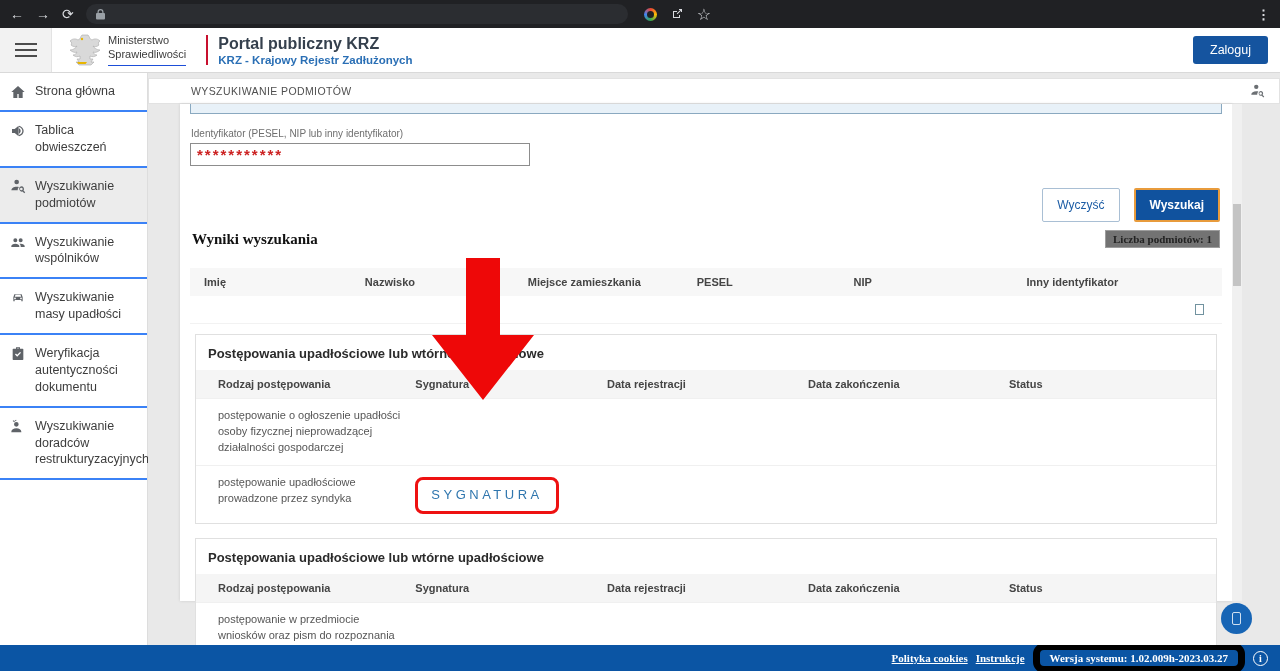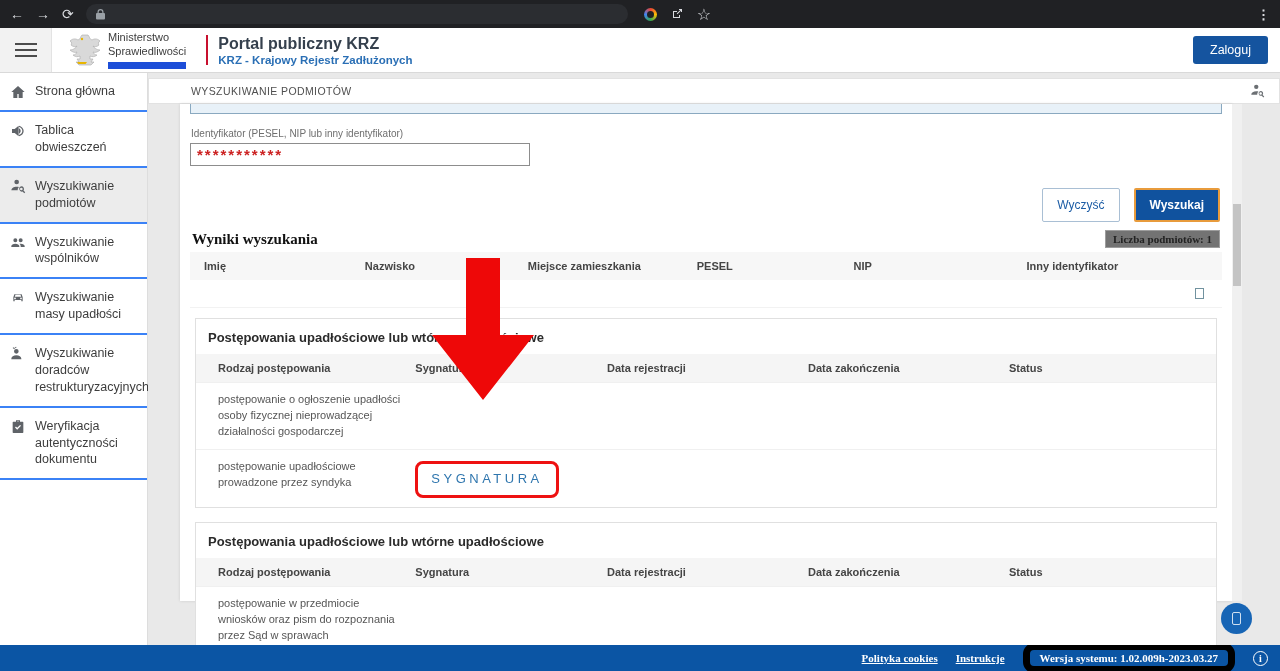--- a/index.html
+++ b/index.html
@@ -18,21 +18,21 @@
   .kebab { color:#dadce0; font-size:13px; margin-left:auto; font-weight:bold; }
   .chrome-spacer { flex:1; }
 
   
   .app-header { height:45px; background:#ffffff; display:flex; align-items:stretch; border-bottom:1px solid #d9d9d9; }
   .hamburger-zone { width:52px; background:#f2f2f2; display:flex; align-items:center; justify-content:center; border-right:1px solid #e3e3e3; }
   .hamburger { width:22px; }
   .hamburger div { height:2px; background:#4c4c4c; margin:4px 0; }
   .logo-block { display:flex; align-items:center; gap:8px; padding:0 10px 0 12px; position:relative; }
   .eagle { width:36px; height:36px; }
-  .ministry-name { font-size:11px; color:#3c3c3c; line-height:1.25; padding-bottom:4px; border-bottom:7px solid #1d4ed8; }
+  .ministry-name { font-size:11px; color:#3c3c3c; line-height:1.25; padding-bottom:4px; border-bottom:1px solid #1d4ed8; }
   .red-divider { width:2px; background:#c8102e; margin:7px 10px; }
   .titles { display:flex; flex-direction:column; justify-content:center; }
   .portal-title { font-size:16px; font-weight:bold; color:#35404d; }
   .portal-subtitle { font-size:11.5px; font-weight:bold; color:#2a6fb5; margin-top:1px; }
   .header-spacer { flex:1; }
   .login-btn { align-self:center; margin-right:12px; background:#15549f; color:#fff; font-size:12.5px; border:none; padding:7px 17px; border-radius:3px; cursor:pointer; }
 
   
   .app-body { display:flex; height:572px; }
   .sidebar { width:148px; background:#ffffff; border-right:1px solid #ddd; }
@@ -47,21 +47,21 @@
   .title-ico { width:15px; height:15px; fill:#6b6f73; }
 
   
   .panel { position:absolute; left:32px; width:1052px; top:31px; height:497px; background:#fff; box-shadow:0 0 3px rgba(0,0,0,.12); padding:0 10px; }
   .cutoff-input { height:10px; margin:0 0 14px 0; background:#e8f1f8; border:1px solid #8aa9c0; border-top:none; }
   .field-label { font-size:10px; color:#6e6e6e; margin:2px 0 4px 1px; }
   .id-input { width:340px; height:23px; border:1px solid #8d8d8d; color:#cc2222; font-weight:bold; font-size:15px; letter-spacing:2px; padding:0 6px; font-family:"Liberation Sans",sans-serif; }
   .btn-row { display:flex; justify-content:flex-end; gap:14px; margin:22px 2px 8px 0; }
   .btn-clear { background:#fff; border:1px solid #a9bfd4; color:#1c5ca5; font-size:12px; padding:5px 14px; border-radius:2px; cursor:pointer; }
   .btn-search { background:#10529e; border:2px solid #e89b3c; color:#fff; font-size:12px; font-weight:bold; padding:8px 14px; border-radius:2px; cursor:pointer; }
-  .results-head-row { display:flex; align-items:flex-end; justify-content:space-between; margin:4px 2px 4px 2px; }
+  .results-head-row { display:flex; align-items:flex-end; justify-content:space-between; margin:4px 2px 20px 2px; }
   .results-heading { font-family:"Liberation Serif", serif; font-weight:bold; font-size:15px; color:#111; }
   .count-badge { font-family:"Liberation Serif", serif; font-weight:bold; font-size:11px; color:#222; border:1px solid #9d9d9d; padding:2px 7px; background:#737373; }
 
   .res-table-head { display:grid; grid-template-columns:15.8% 16% 16.6% 15.4% 17% 19.2%; background:#f7f7f7; padding:8px 0 8px 14px; font-size:11px; font-weight:bold; color:#454545; }
   .res-empty-row { height:28px; position:relative; border-bottom:1px solid #f2f2f2; }
   .row-checkbox { position:absolute; right:18px; top:8px; width:9px; height:11px; border:1px solid #71929f; background:#fff; }
 
   .case-card { border:1px solid #e0e0e0; margin:10px 5px 14px 5px; background:#fff; }
   .case-card h3 { font-size:13px; font-weight:bold; color:#2b2b2b; padding:11px 12px 9px 12px; }
   .case-grid { display:grid; grid-template-columns:21.5% 18.8% 19.7% 19.7% 20.3%; }
@@ -74,21 +74,21 @@
   .syg-box { display:inline-block; border:3px solid #ee1111; border-radius:8px; padding:6px 13px; color:#2f76ae; font-size:13px; letter-spacing:3.5px; font-weight:normal; margin-top:2px; background:#fff; }
 
   
   .arrow-overlay { position:absolute; left:0; top:0; pointer-events:none; }
   .fab { position:absolute; right:28px; bottom:11px; width:31px; height:31px; border-radius:50%; background:#1765b5; border:none; cursor:pointer; display:flex; align-items:center; justify-content:center; }
   .fab-glyph { width:9px; height:13px; border:1.5px solid #cfe0f0; border-radius:2px; }
   .scroll-track { position:absolute; left:1084px; top:31px; height:497px; width:10px; background:#f0f0f0; }
   .scroll-thumb { position:absolute; left:1px; top:100px; width:8px; height:82px; background:#c4c4c4; }
 
   
-  .app-footer { height:26px; background:#0b55a4; display:flex; align-items:center; justify-content:flex-end; gap:18px; padding:0 12px; }
+  .app-footer { height:26px; background:#0b55a4; display:flex; align-items:center; justify-content:flex-end; gap:8px; padding:0 12px; }
   .foot-link { color:#fff; font-family:"Liberation Serif", serif; font-weight:bold; font-size:11px; text-decoration:underline; cursor:pointer; }
   .version-pill { color:#fff; font-family:"Liberation Serif", serif; font-weight:bold; font-size:11px; border:7px solid #000000; border-radius:11px; padding:2px 10px; }
   .info-circle { width:15px; height:15px; border:1.5px solid #fff; border-radius:50%; color:#fff; font-size:10px; font-weight:bold; display:flex; align-items:center; justify-content:center; font-family:"Liberation Serif", serif; }
 </style>
 </head>
 <body>
 
 <div class="browser-bar">
   <span class="nav-ico">←</span>
   <span class="nav-ico">→</span>
@@ -165,29 +165,29 @@
       <span>Wyszukiwanie wspólników</span>
     </div>
     <div class="side-item">
       <svg class="side-ico" viewBox="0 0 24 24">
           <path d="M5 11l1.5-4.5h11L19 11v6h-2v-2H7v2H5v-6zm2.2-1h9.6l-1-3H8.2l-1 3zM7.5 14a1.3 1.3 0 1 0 0-2.6 1.3 1.3 0 0 0 0 2.6zm9 0a1.3 1.3 0 1 0 0-2.6 1.3 1.3 0 0 0 0 2.6z"></path>
         </svg>
       <span>Wyszukiwanie masy upadłości</span>
     </div>
     <div class="side-item">
       <svg class="side-ico" viewBox="0 0 24 24">
+          <path d="M9 2h6v2h4a1 1 0 0 1 1 1v15a1 1 0 0 1-1 1H5a1 1 0 0 1-1-1V5a1 1 0 0 1 1-1h4V2zm2 1.5V4h2v-.5h-2zM10.8 16l5.7-5.7-1.4-1.4-4.3 4.3-1.9-1.9-1.4 1.4 3.3 3.3z"></path>
+        </svg>
+      <span>Weryfikacja autentyczności dokumentu</span>
+    </div>
+    <div class="side-item">
+      <svg class="side-ico" viewBox="0 0 24 24">
           <path d="M13 8a3.5 3.5 0 1 0-7 0 3.5 3.5 0 0 0 7 0zM2 19c0-3 3.4-5 7.5-5S17 16 17 19v1H2v-1zM6 4.5 4 3l1-1 1.5 1L9 1l1 1-4 2.5z"></path>
         </svg>
       <span>Wyszukiwanie doradców restrukturyzacyjnych</span>
-    </div>
-    <div class="side-item">
-      <svg class="side-ico" viewBox="0 0 24 24">
-          <path d="M9 2h6v2h4a1 1 0 0 1 1 1v15a1 1 0 0 1-1 1H5a1 1 0 0 1-1-1V5a1 1 0 0 1 1-1h4V2zm2 1.5V4h2v-.5h-2zM10.8 16l5.7-5.7-1.4-1.4-4.3 4.3-1.9-1.9-1.4 1.4 3.3 3.3z"></path>
-        </svg>
-      <span>Weryfikacja autentyczności dokumentu</span>
     </div>
   </div>
 
   <div class="main">
     <div class="page-title-bar">
       <span class="page-title">WYSZUKIWANIE PODMIOTÓW</span>
       <span class="title-bar-spacer"></span>
       <svg class="title-ico" viewBox="0 0 24 24">
           <path d="M10 8a3.5 3.5 0 1 0 0-7 3.5 3.5 0 0 0 0 7zm-8 9c0-3.3 3.6-5.5 8-5.5 1.2 0 2.4.2 3.4.5a6 6 0 0 0-1.9 5H2zm15-6a4 4 0 0 1 3.2 6.4l2.6 2.6-1.4 1.4-2.6-2.6A4 4 0 1 1 17 11zm0 2a2 2 0 1 0 0 4 2 2 0 0 0 0-4z"></path>
         </svg>

